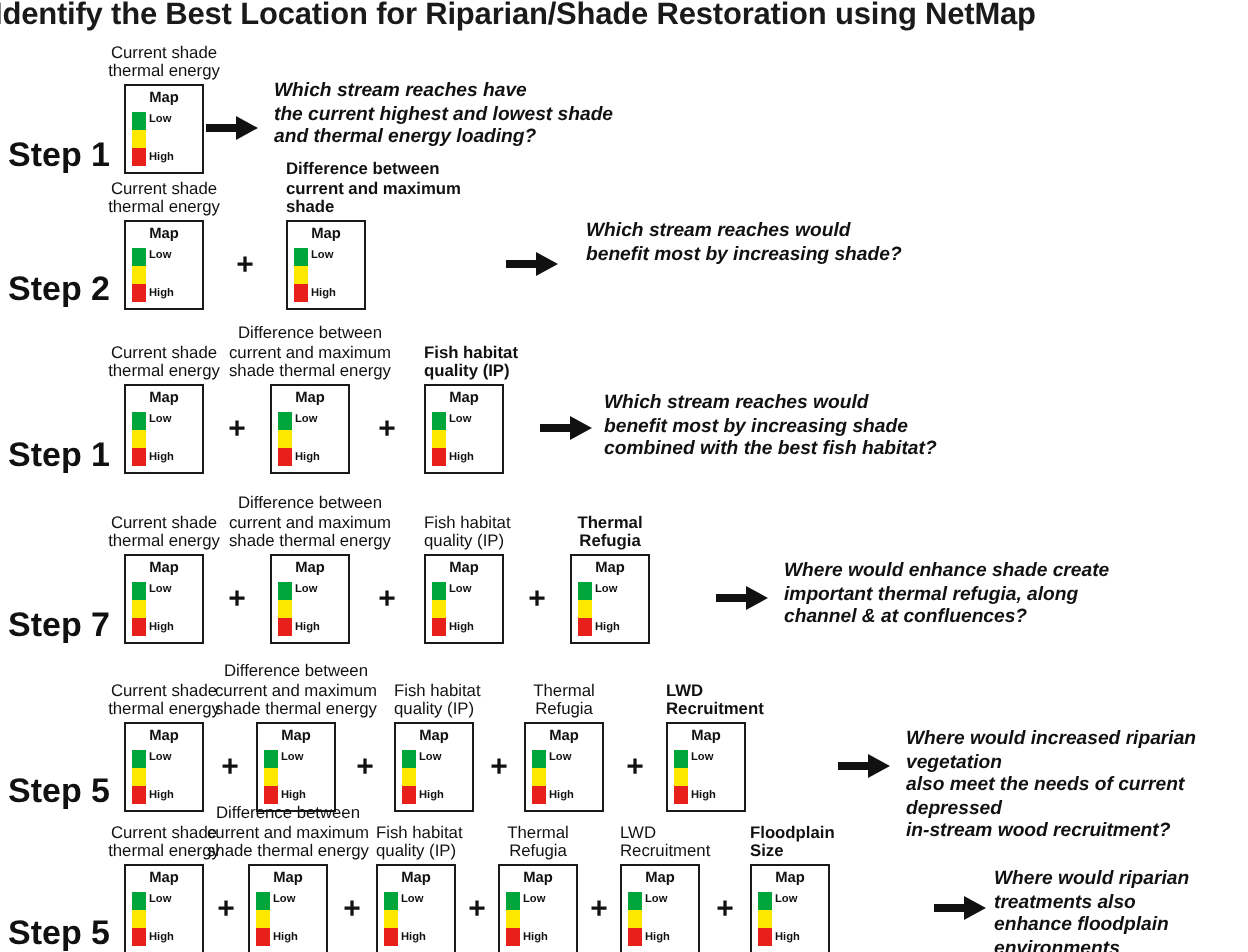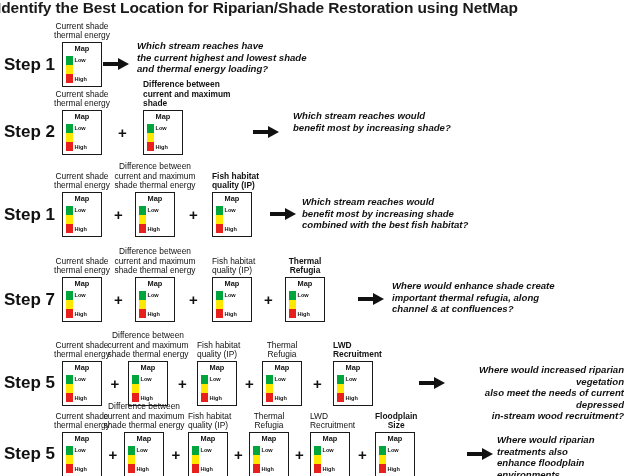--- a/index.html
+++ b/index.html
@@ -32,20 +32,21 @@
     left: 0;
     width: 624px;
   }
 
   .step-label {
     position: absolute;
     font-size: 17px;
     font-weight: bold;
     color: #111;
     white-space: nowrap;
+    margin-top: 13px;
   }
 
   
   .map-block {
     position: absolute;
   }
   .map-caption {
     position: absolute;
     bottom: 100%;
     left: 50%;
@@ -425,21 +426,21 @@
             <div class="legend-swatch sw-red"></div>
           </div>
           <div class="legend-text low">Low</div>
           <div class="legend-text high">High</div>
         </div>
       </div>
       <div class="arrow" style="left: 419px; top: 377px;">
         <div class="shaft"></div>
         <div class="head"></div>
       </div>
-      <div class="question" style="left: 453px; top: 364px; text-align: right;">Where would increased riparian vegetation
+      <div class="question" style="left: 453px; top: 364px;">Where would increased riparian vegetation
 also meet the needs of current depressed
 in-stream wood recruitment?</div>
     </div>
     <div class="step-row" style="top: 0px;">
       <div class="step-label" style="left: 4px; top: 444px;">Step 5</div>
       <div class="map-block" style="left: 62px; top: 432px; width: 40px; height: 45px;">
         <div class="map-caption" style="white-space: pre;">Current shade
 thermal energy</div>
         <div class="map-box">
           <div class="map-box-title">Map</div>
@@ -508,21 +509,21 @@
             <div class="legend-swatch sw-green"></div>
             <div class="legend-swatch sw-yellow"></div>
             <div class="legend-swatch sw-red"></div>
           </div>
           <div class="legend-text low">Low</div>
           <div class="legend-text high">High</div>
         </div>
       </div>
       <div class="plus" style="left: 355.5px; top: 446.5px;">+</div>
       <div class="map-block" style="left: 375px; top: 432px; width: 40px; height: 45px;">
-        <div class="map-caption bold left" style="white-space: pre; text-align: center;">Floodplain
+        <div class="map-caption bold left" style="white-space: pre;">Floodplain
 Size</div>
         <div class="map-box">
           <div class="map-box-title">Map</div>
           <div class="legend">
             <div class="legend-swatch sw-green"></div>
             <div class="legend-swatch sw-yellow"></div>
             <div class="legend-swatch sw-red"></div>
           </div>
           <div class="legend-text low">Low</div>
           <div class="legend-text high">High</div>

